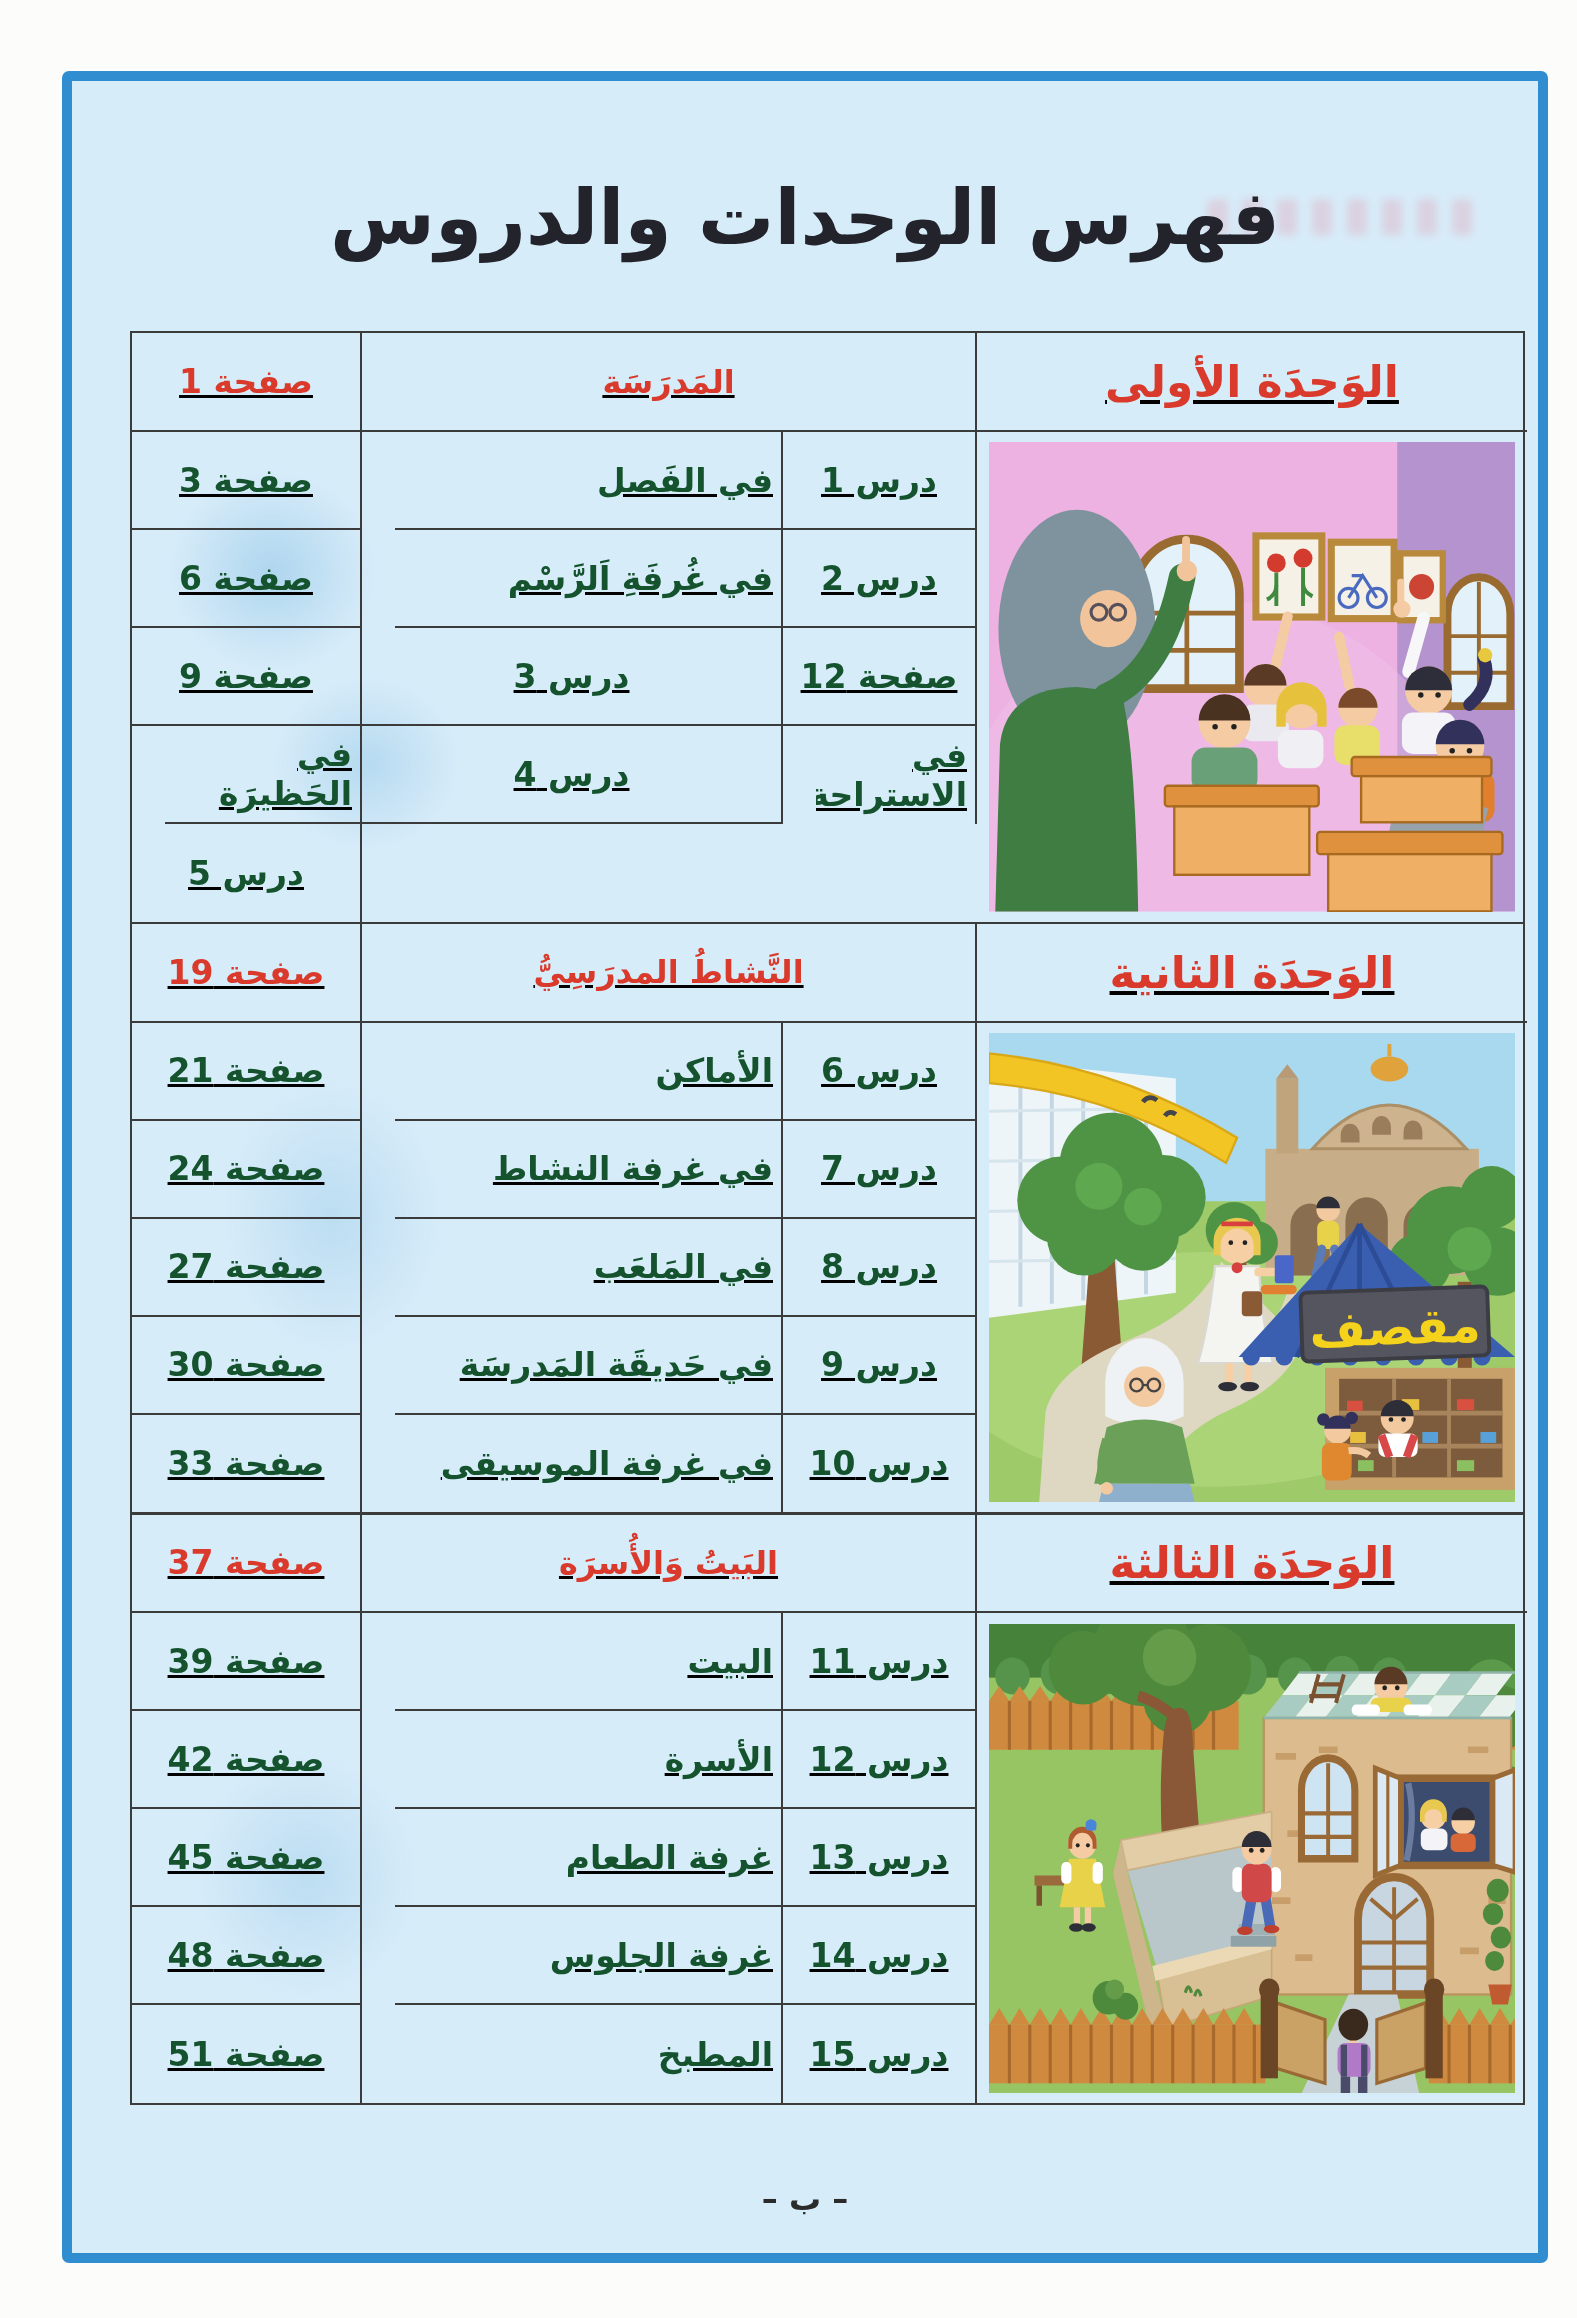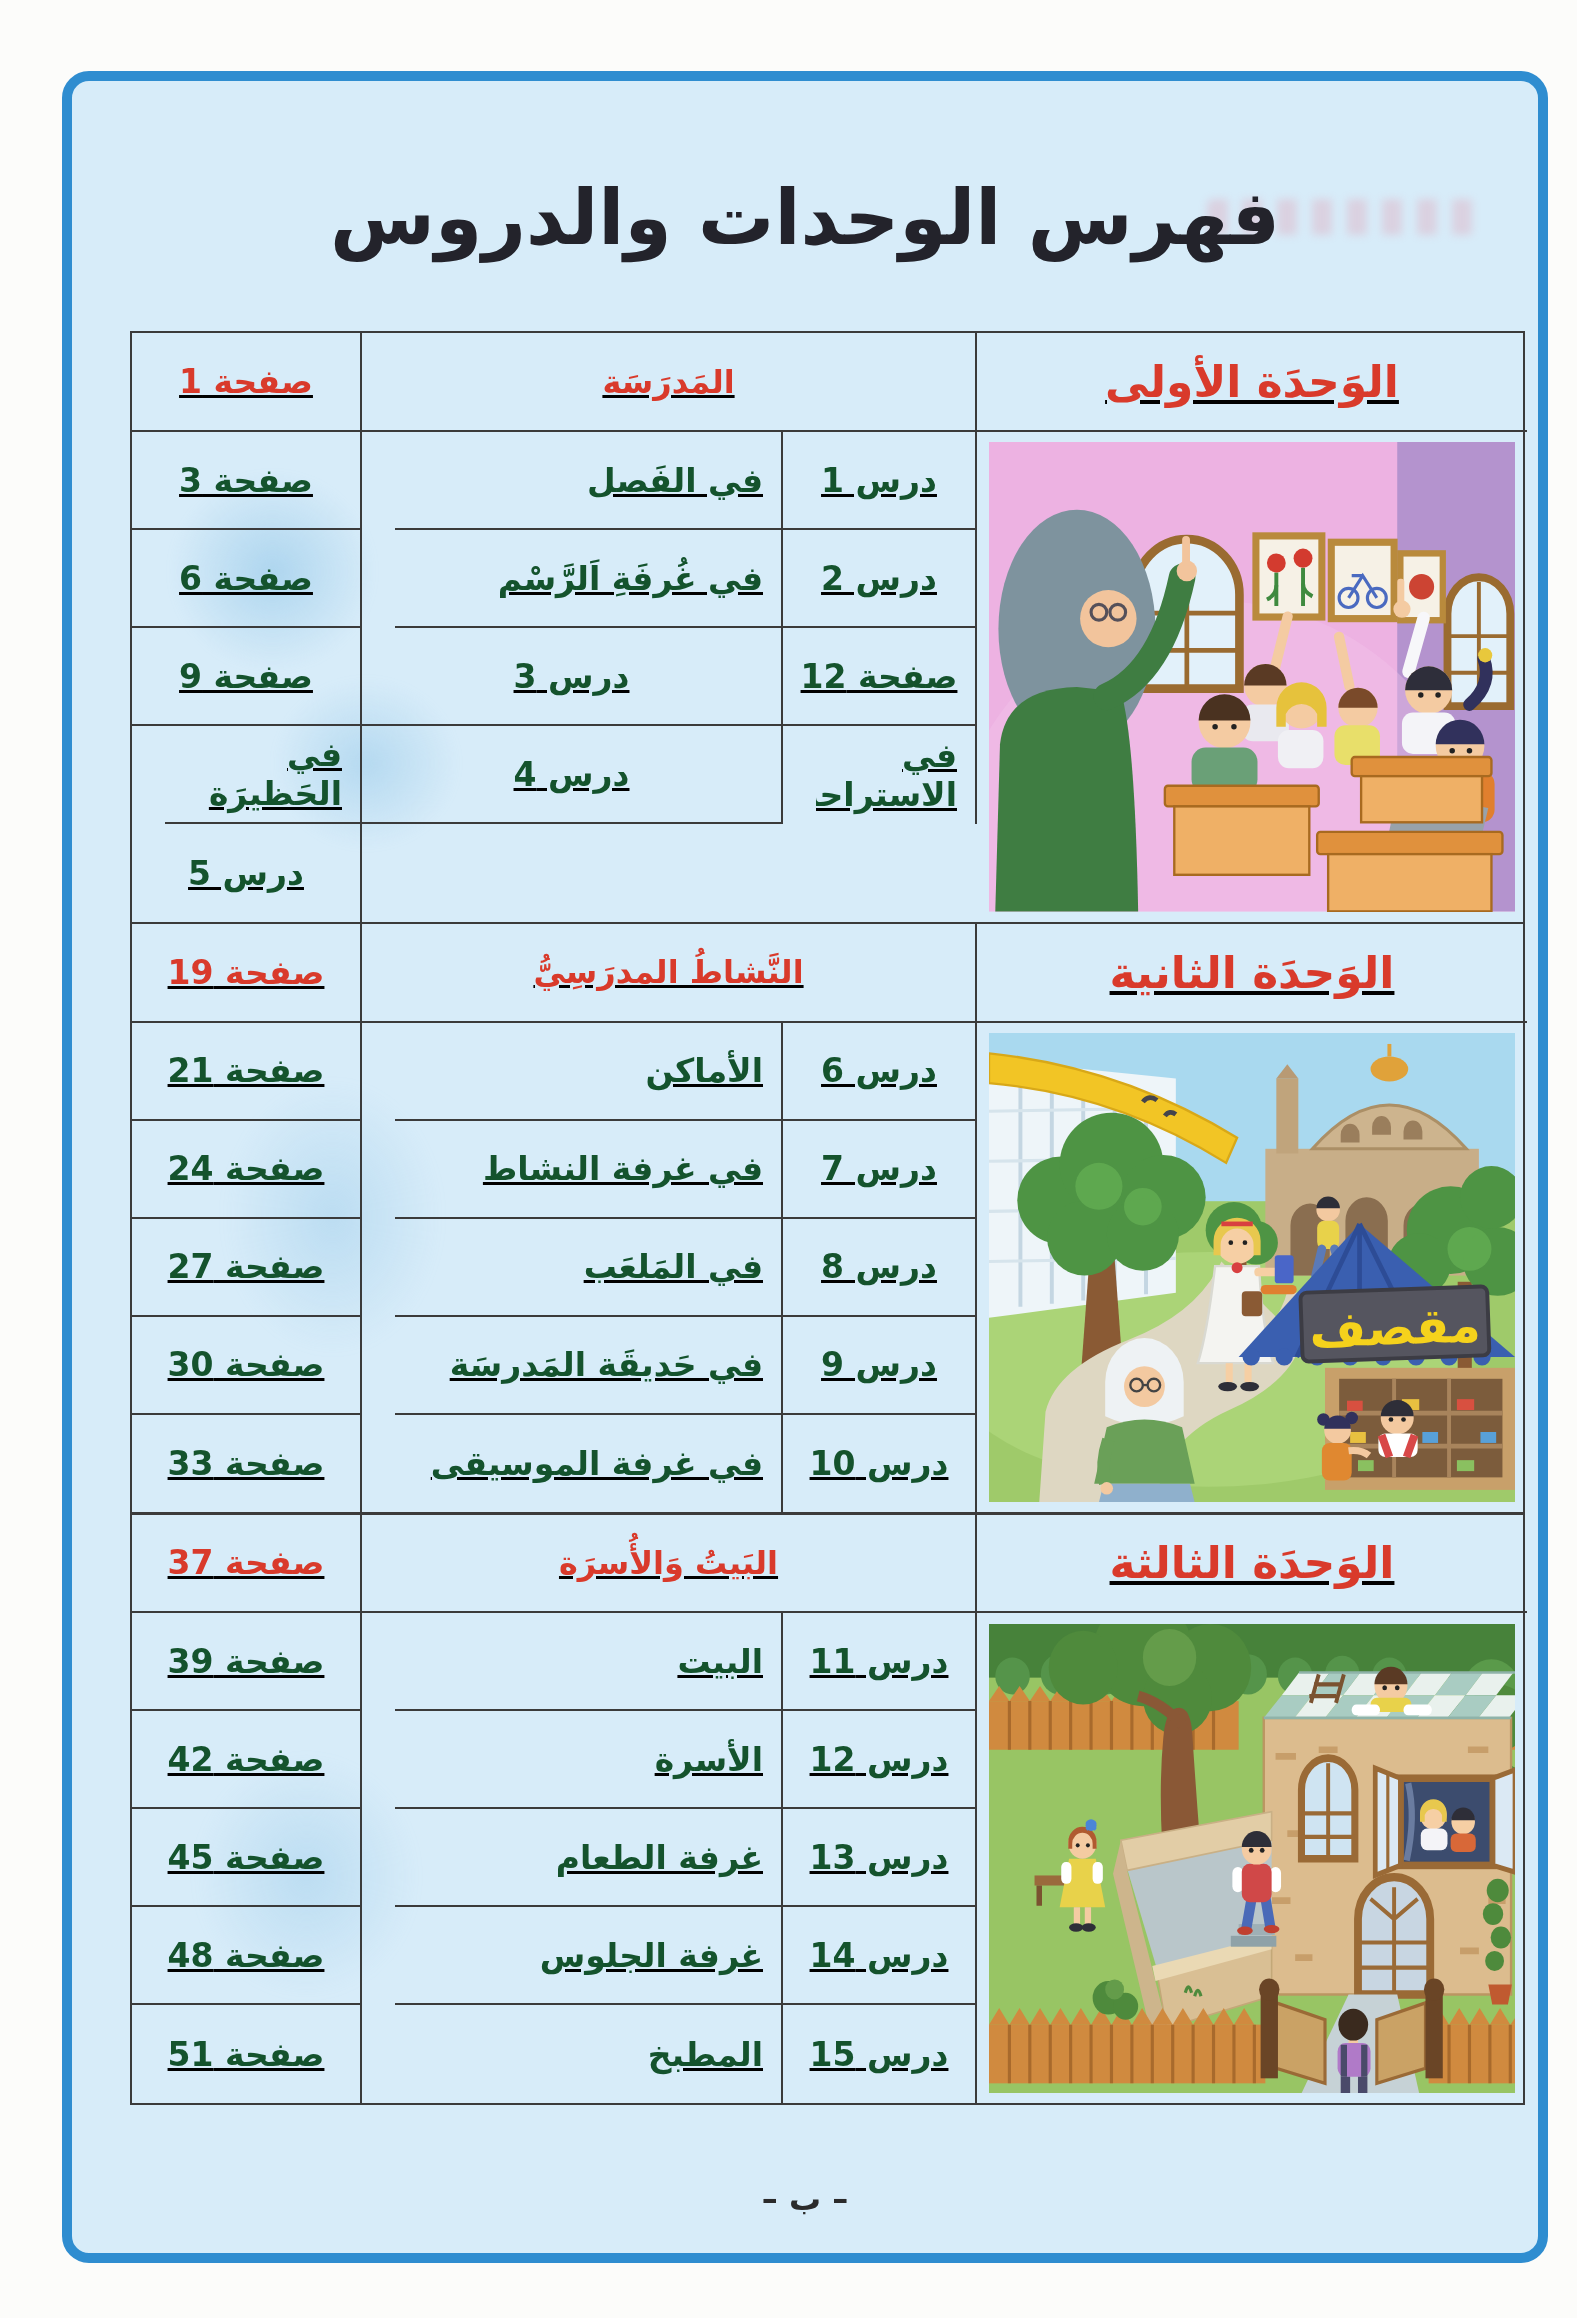--- a/index.html
+++ b/index.html
@@ -4,21 +4,21 @@
 <style>
   * { box-sizing: border-box; }
   html,body { margin:0; padding:0; }
   body {
     width:1578px; height:2319px; position:relative;
     background:#fcfcfa;
     font-family:"DejaVu Sans", sans-serif;
   }
   .frame {
     position:absolute; left:62px; top:71px; width:1486px; height:2192px;
-    background:#d7ecf9; border:10.3px solid #2f8dd0; border-radius:27px;
+    background:#d7ecf9; border:10.3px solid #2f8dd0; border-radius:7px;
     overflow:hidden;
   }
   
   .ghost { position:absolute; pointer-events:none; }
   .g1 { right:63px; top:118px; width:268px; height:36px; border-radius:6.3px;
         background:repeating-linear-gradient(90deg, rgba(228,130,152,.5) 0 20.5px, rgba(228,130,152,0) 20.5px 35px);
         filter:blur(4px); opacity:.5; }
   .g2 { left:79px; top:339px; width:347px; height:505px;
         background:radial-gradient(ellipse 42% 28% at 35% 30%, rgba(140,195,230,.55), rgba(140,195,230,0) 70%),
                    radial-gradient(ellipse 38% 24% at 62% 68%, rgba(140,195,230,.45), rgba(140,195,230,0) 70%);
@@ -46,21 +46,21 @@
   .cell {
     display:flex; align-items:center; justify-content:center;
     direction:rtl; font-weight:bold; font-size:33px; color:#14532d;
     overflow:hidden;
   }
   .bR { border-right:2.4px solid #3b3b3b; }
   .bB { border-bottom:2.4px solid #3b3b3b; }
   .red { color:#d93a2b; }
   .hTitle { grid-column:2 / span 2; font-size:32px; }
   .hUnit { font-size:44px; }
-  .titleCell { justify-content:flex-start; padding-right:18px;margin-left:33px; }
+  .titleCell { justify-content:flex-start; padding-right:8px;margin-left:33px; }
   .imgCell { grid-column:4; grid-row:2 / span 5; padding:10.3px 12px; }
   svg.illu { width:100%; height:100%; display:block; }
   .footer {
     position:absolute; left:0; right:0; top:2099px; text-align:center;
     font-size:32px; font-weight:bold; color:#2b2b2b; direction:rtl;
   }
 </style>
 </head>
 <body>
 

